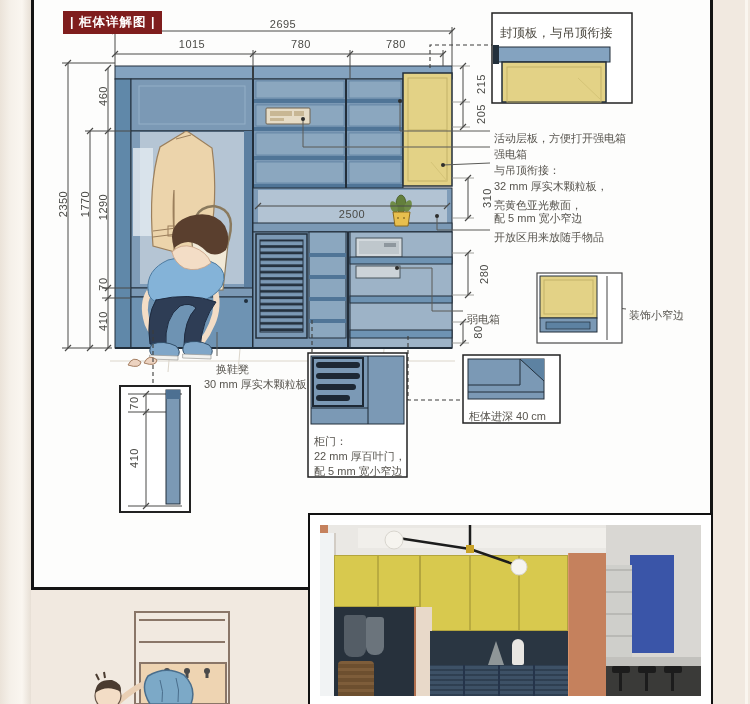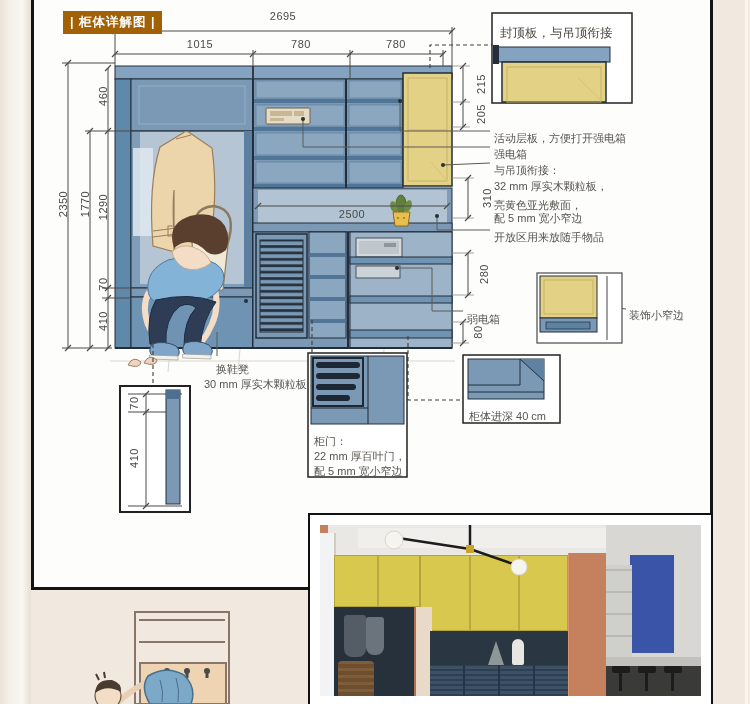--- a/index.html
+++ b/index.html
@@ -4,21 +4,21 @@
 <style>
   html,body{margin:0;padding:0;}
   #stage{position:relative;width:750px;height:704px;overflow:hidden;
     background:#f1e9e0;font-family:"Liberation Sans","DejaVu Sans",sans-serif;}
   .strip-left{position:absolute;left:0;top:0;width:31px;height:704px;
     background:linear-gradient(90deg,#ebe3d9 0,#f5f0e9 10px,#faf6f0 22px,#e7dfd5 31px);}
   .strip-right{position:absolute;left:745px;top:0;width:3px;height:704px;background:#faf6f0;}
   .card{position:absolute;left:31px;top:-12px;width:682px;height:602px;
     box-sizing:border-box;border:3px solid #141414;background:#fdfdfc;}
   svg.overlay{position:absolute;left:0;top:0;}
-  .badge{position:absolute;left:63px;top:11px;background:#a16207;color:#ffffff;
+  .badge{position:absolute;left:63px;top:11px;background:#7f1d1d;color:#ffffff;
     font-size:12.5px;font-weight:bold;letter-spacing:1px;padding:3px 7px;z-index:6;}
   .hdim,.vdim,.note{position:absolute;font-size:11px;color:#4a4a46;white-space:nowrap;z-index:6;}
   .hdim{transform:translate(-50%,-50%);letter-spacing:.5px;}
   .vdim{transform:translate(-50%,-50%) rotate(-90deg);letter-spacing:.5px;}
   .note{color:#57544e;margin-top:6px;}
   .note-title{font-size:12.5px;color:#4a473f;}
   
   .photo-frame{position:absolute;left:308px;top:513px;width:405px;height:195px;
     box-sizing:border-box;background:#fff;border:2px solid #111;padding:10px;z-index:8;}
   .photo{position:relative;width:381px;height:171px;background:#c5815d;overflow:hidden;}
@@ -336,22 +336,22 @@
       <circle cx="108" cy="116" r="13" fill="#f3ddc6" stroke="#6b584a" stroke-width="1.2"></circle>
       <path d="M95 113 Q96 99 112 100 Q122 103 121 112 Q107 104 95 113 Z" fill="#4a3b30"></path>
       <path d="M99 100 l-3 -6 M105 98 l-1 -6" stroke="#4a3b30" stroke-width="2"></path>
       <path d="M148 96 Q166 85 184 95 Q197 108 191 124 L150 124 Q140 108 148 96 Z" fill="#7ca9c7" stroke="#4a6e8c" stroke-width="1.5"></path>
       <path d="M160 100 Q164 112 162 122 M176 98 Q180 110 178 122" fill="none" stroke="#4a6e8c"></path>
     </g>
   </svg>
 
   <div class="badge">| 柜体详解图 |</div>
 
-  <div class="hdim" style="left:283px;top:16px">2695</div>
-  <div class="hdim" style="left:200px;top:44px">1015</div>
+  <div class="hdim" style="left:283px;top:24px">2695</div>
+  <div class="hdim" style="left:192px;top:44px">1015</div>
   <div class="hdim" style="left:301px;top:44px">780</div>
   <div class="hdim" style="left:396px;top:44px">780</div>
 
   <div class="vdim" style="left:63px;top:204px">2350</div>
   <div class="vdim" style="left:85px;top:204px">1770</div>
   <div class="vdim" style="left:103px;top:96px">460</div>
   <div class="vdim" style="left:103px;top:207px">1290</div>
   <div class="vdim" style="left:103px;top:284px">70</div>
   <div class="vdim" style="left:103px;top:321px">410</div>
 

